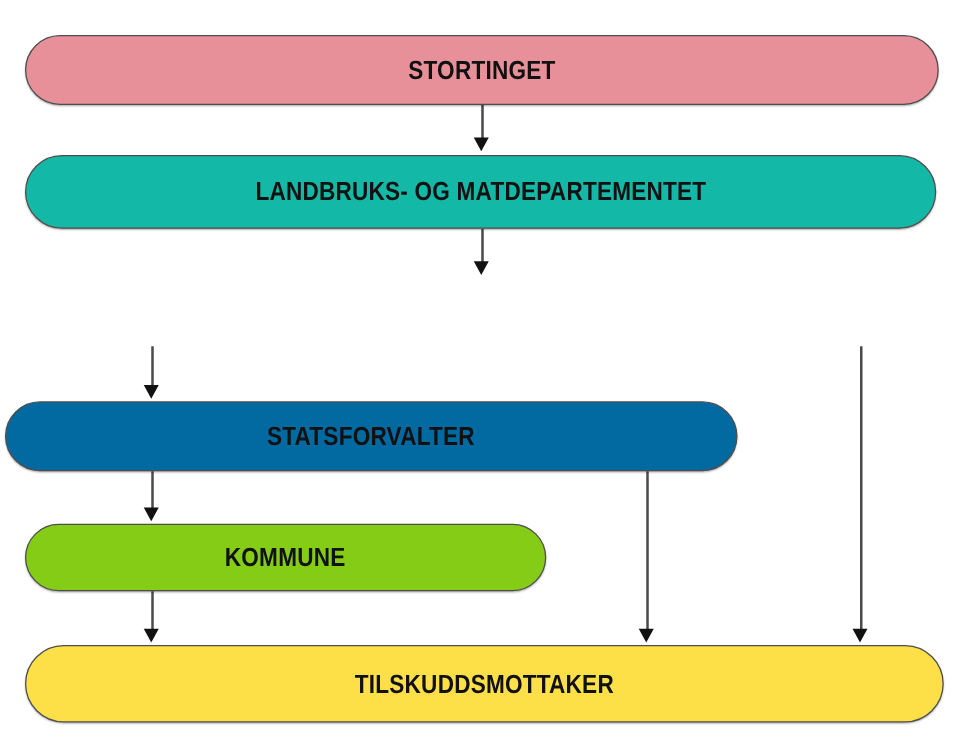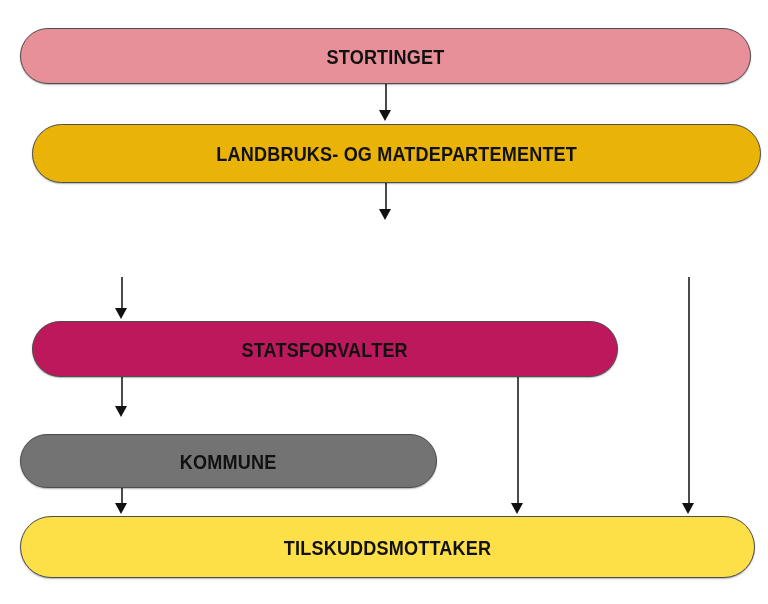--- a/index.html
+++ b/index.html
@@ -36,24 +36,24 @@
     font-size: 21px;
     letter-spacing: 0.2px;
     color: #111111;
     transform: scaleX(0.86);
     transform-origin: center;
     white-space: nowrap;
     text-align: center;
     line-height: 1;
   }
   #node-stortinget        { left: 20px;  top: 28px;  width: 731px; height: 56px;  background: #E8909A; }
-  #node-departementet     { left: 32px;  top: 124px; width: 729px; height: 59px;  background: #eab308; }
+  #node-departementet     { left: 20px;  top: 124px; width: 729px; height: 59px;  background: #14b8a6; }
   #node-direktoratet      { left: 20px;  top: 222px; width: 735px; height: 55px;  background: #EAEAE8; }
-  #node-statsforvalter    { left: 32px;  top: 321px; width: 586px; height: 56px;  background: #be185d; align-items: center; }
-  #node-kommune          { left: 20px;  top: 419px; width: 417px; height: 54px;  background: #737373; margin-top: 15px; }
+  #node-statsforvalter    { left: 4px;  top: 321px; width: 586px; height: 56px;  background: #0369a1; align-items: center; }
+  #node-kommune          { left: 20px;  top: 419px; width: 417px; height: 54px;  background: #84cc16; }
   #node-tilskuddsmottaker { left: 20px;  top: 516px; width: 735px; height: 62px;  background: #fde047; }
 
   .edge {
     position: absolute;
     z-index: 1;
   }
   .edge-line {
     position: absolute;
     width: 2px;
     background: #4a4a4a;

